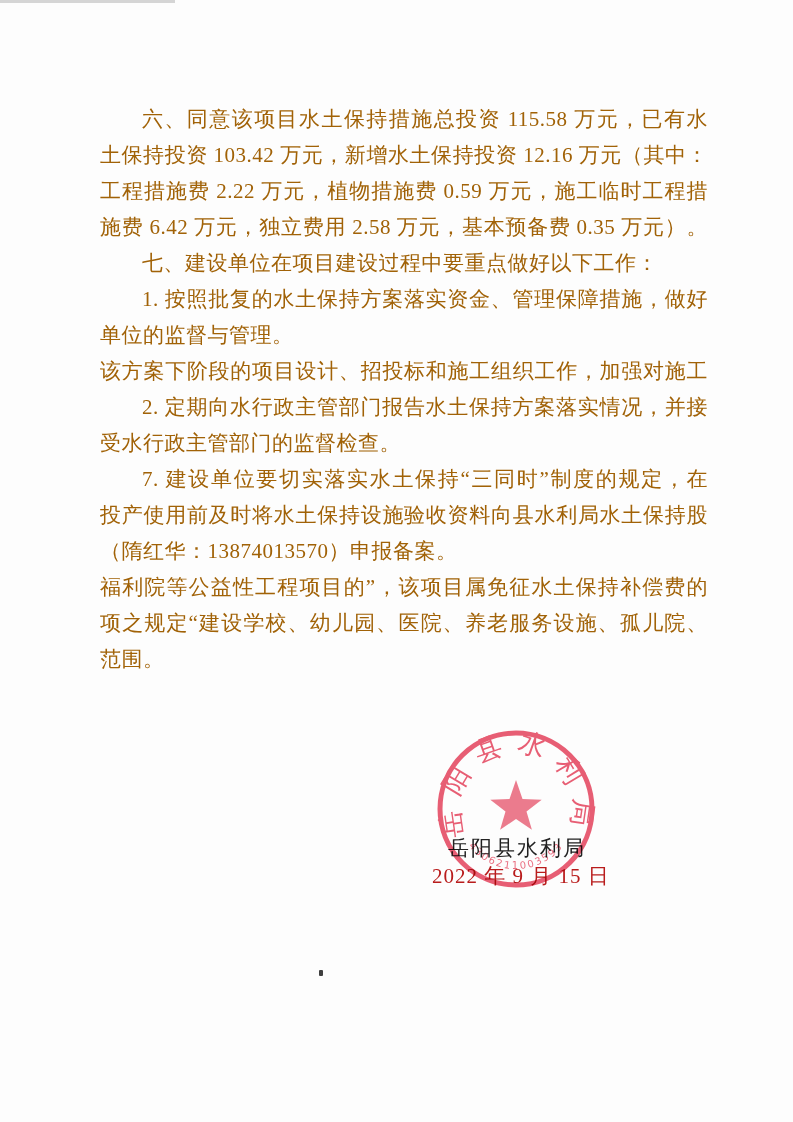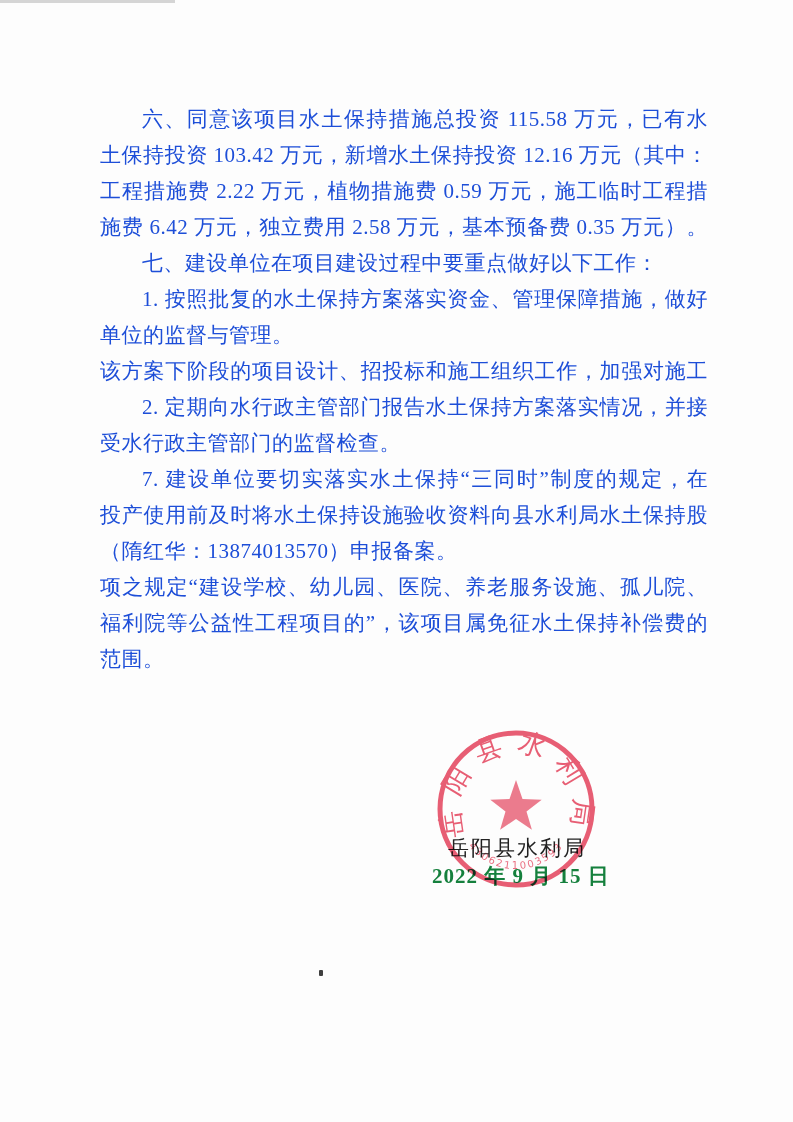--- a/index.html
+++ b/index.html
@@ -19,39 +19,39 @@
     position:absolute;left:0;top:0;width:175px;height:3px;
     background:#8a8a8a;opacity:.35;
   }
   .speck{
     position:absolute;left:319px;top:970px;width:4px;height:6px;
     background:#1d1d1d;opacity:.85;border-radius:1px;
   }
   
   .textblock{
     position:absolute;left:100px;top:101px;width:608px;
-    color:#1d4ed8;
+    color:#a16207;
     font-size:21px;
     letter-spacing:0.5px;
   }
   .ln{
     height:36px;line-height:36px;
     overflow:hidden;white-space:normal;
     text-align:justify;text-align-last:left;
   }
   .ln.jf{text-align-last:justify;}
   .ln.ind{text-indent:2em;}
   
   .sig-agency{
     position:absolute;left:448px;top:834px;
     color:#222;font-size:21px;letter-spacing:2px;white-space:nowrap;
   }
   .sig-date{
     position:absolute;left:432px;top:862px;
-    color:#15803d;font-size:21px;letter-spacing:1px;white-space:nowrap;font-weight:bold;
+    color:#b91c1c;font-size:21px;letter-spacing:1px;white-space:nowrap;
   }
   
   .seal{
     position:absolute;left:436px;top:729px;width:160px;height:160px;
     mix-blend-mode:multiply;opacity:.93;
   }
   .seal-ring{stroke:var(--seal-color,#e8536a);stroke-width:5;fill:none;}
   .seal-star{fill:var(--seal-color,#e8536a);opacity:.82;}
   .seal-arc-text{
     fill:var(--seal-color,#e8536a);
@@ -79,22 +79,22 @@
     <div class="ln jf">施费 6.42 万元，独立费用 2.58 万元，基本预备费 0.35 万元）。</div>
     <div class="ln ind">七、建设单位在项目建设过程中要重点做好以下工作：</div>
     <div class="ln ind jf">1. 按照批复的水土保持方案落实资金、管理保障措施，做好</div>
     <div class="ln">单位的监督与管理。</div>
     <div class="ln jf">该方案下阶段的项目设计、招投标和施工组织工作，加强对施工</div>
     <div class="ln ind jf">2. 定期向水行政主管部门报告水土保持方案落实情况，并接</div>
     <div class="ln">受水行政主管部门的监督检查。</div>
     <div class="ln ind jf">7. 建设单位要切实落实水土保持“三同时”制度的规定，在</div>
     <div class="ln jf">投产使用前及时将水土保持设施验收资料向县水利局水土保持股</div>
     <div class="ln">（隋红华：13874013570）申报备案。</div>
+    <div class="ln jf">福利院等公益性工程项目的”，该项目属免征水土保持补偿费的</div>
     <div class="ln jf">项之规定“建设学校、幼儿园、医院、养老服务设施、孤儿院、</div>
-    <div class="ln jf">福利院等公益性工程项目的”，该项目属免征水土保持补偿费的</div>
     <div class="ln">范围。</div>
   </div>
 
   <div class="sig-agency">岳阳县水利局</div>
   <div class="sig-date">2022 年 9 月 15 日</div>
 
   <svg class="seal" viewBox="0 0 160 160" xmlns="http://www.w3.org/2000/svg">
     <defs>
       <path id="arcTop" d="M 26.4,99.5 A 57,57 0 1 1 133.6,99.5"></path>
       <path id="arcBottom" d="M 34,118.6 A 60,60 0 0 0 126,118.6"></path>

